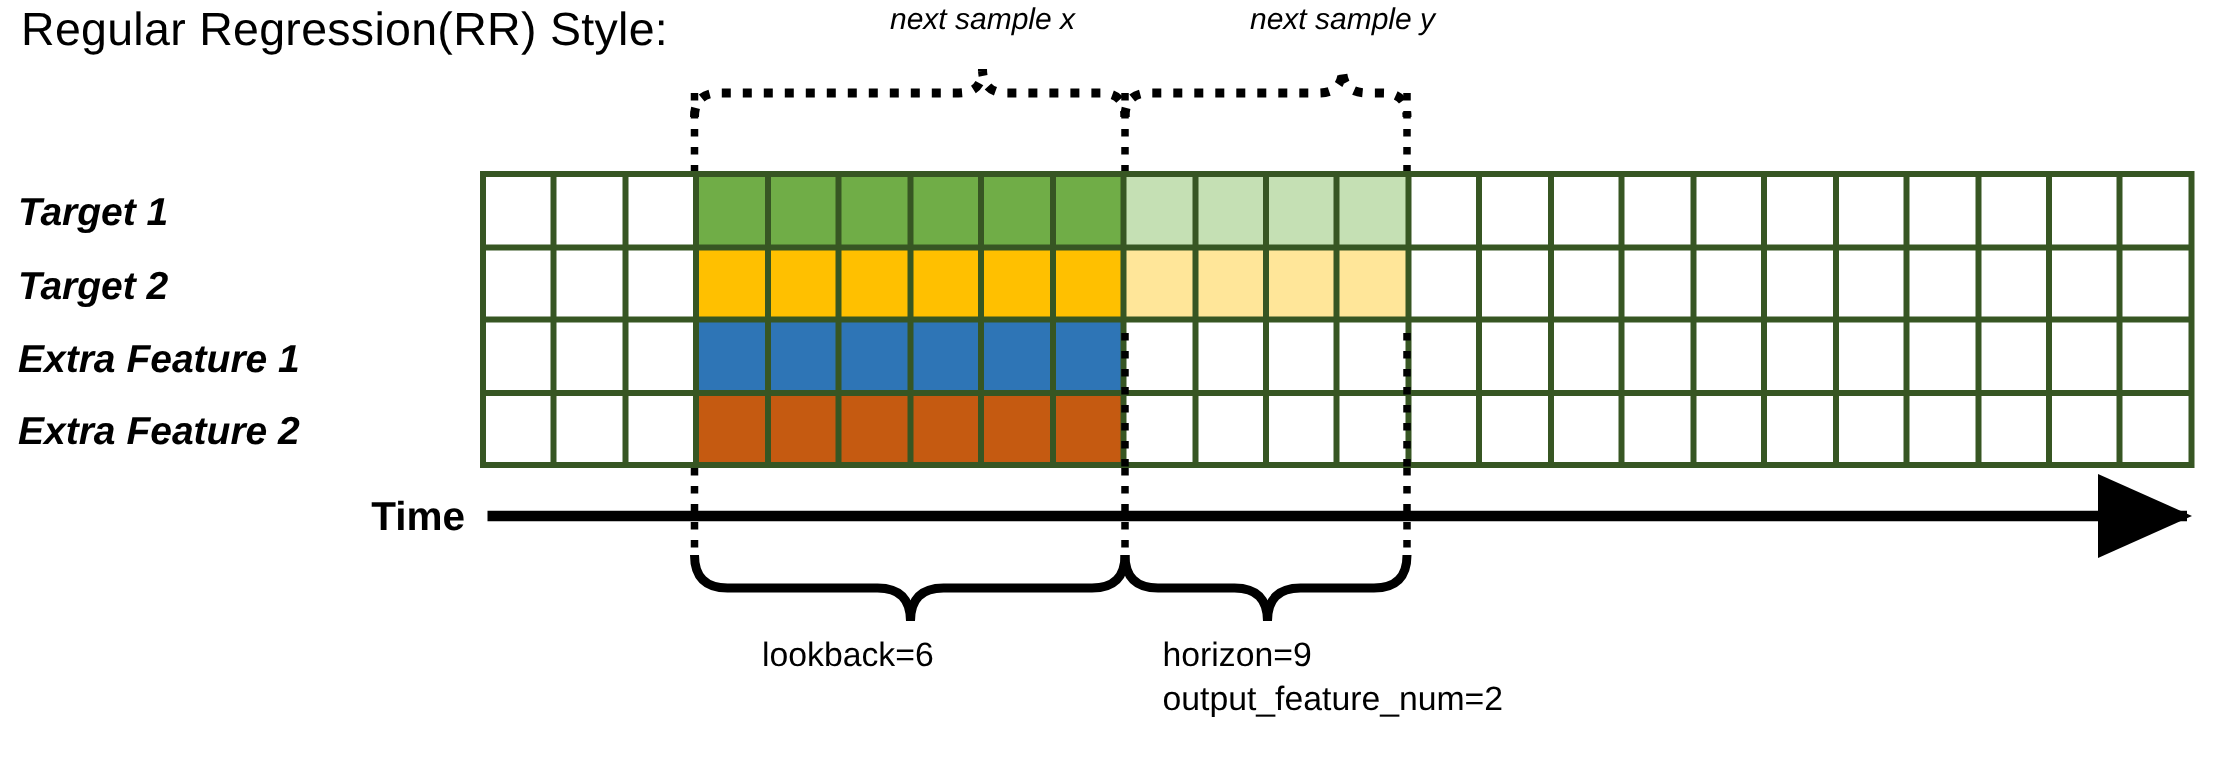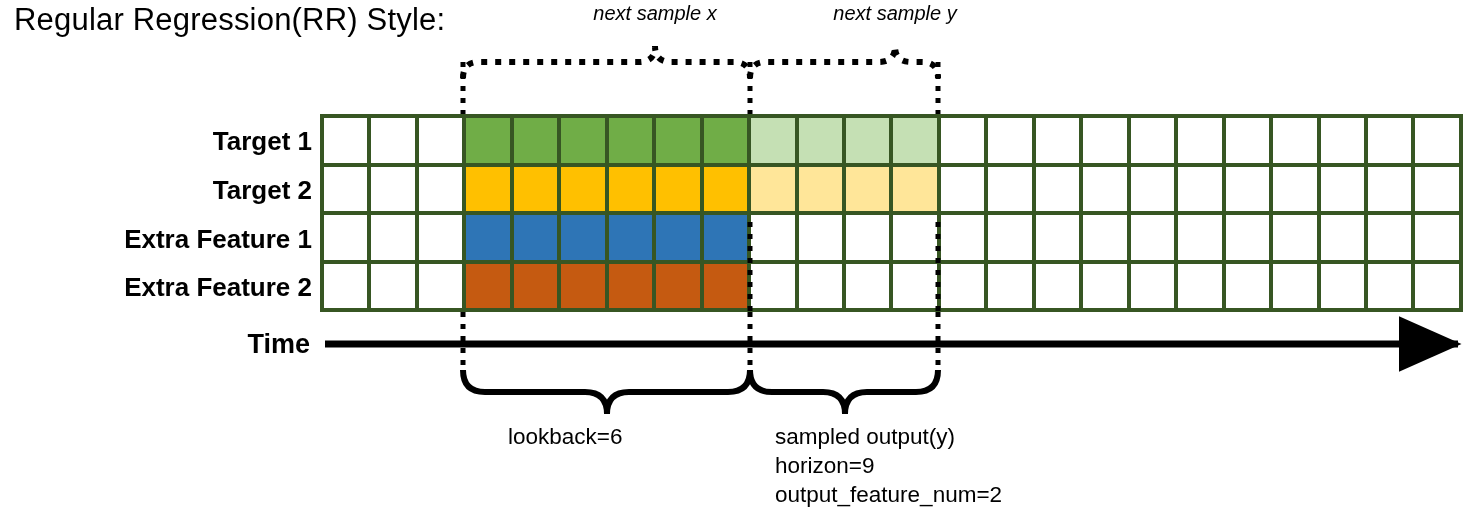--- a/index.html
+++ b/index.html
@@ -13,23 +13,24 @@
   
   #page-title{
     left:14px; top:2px;
     font-size:31px; font-weight:400; letter-spacing:.2px;
     white-space:nowrap;
     text-align:right;
   }
 
   
   .row-label{
-    width:300px; text-align:right;
+    width:300px; 
     font-size:26px; font-weight:bold;
     white-space:nowrap;
+    font-style:italic;
   }
 
   
   #grid{
     left:320px; top:114px;
     width:1143px; height:198px;
     background:#375623;
     display:flex; flex-direction:column;
     gap:4px; padding:4px 4px 4px 4px;
     box-sizing:border-box;
@@ -174,21 +175,20 @@
     </div>
 </div>
 
 <div class="abs brace-label" style="left:535px; top:2px; width:240px;">next sample x</div>
 <div class="abs brace-label" style="left:775px; top:2px; width:240px;">next sample y</div>
 
 <div class="abs" style="left:508px; top:422px;">
   <div class="caption">lookback=6</div>
 </div>
 <div class="abs" style="left:775px; top:422px;">
-  <div class="caption">sampled output(y)</div>
   <div class="caption">horizon=9</div>
   <div class="caption">output_feature_num=2</div>
 </div>
 
 <svg class="abs" id="overlay" viewBox="0 0 1476 516">
   <defs>
     <marker id="arrowhead" markerWidth="9" markerHeight="8" refX="8.5" refY="4" orient="auto" markerUnits="strokeWidth">
       <path d="M0,0 L9,4 L0,8 z" fill="#000000"></path>
     </marker>
   </defs>

